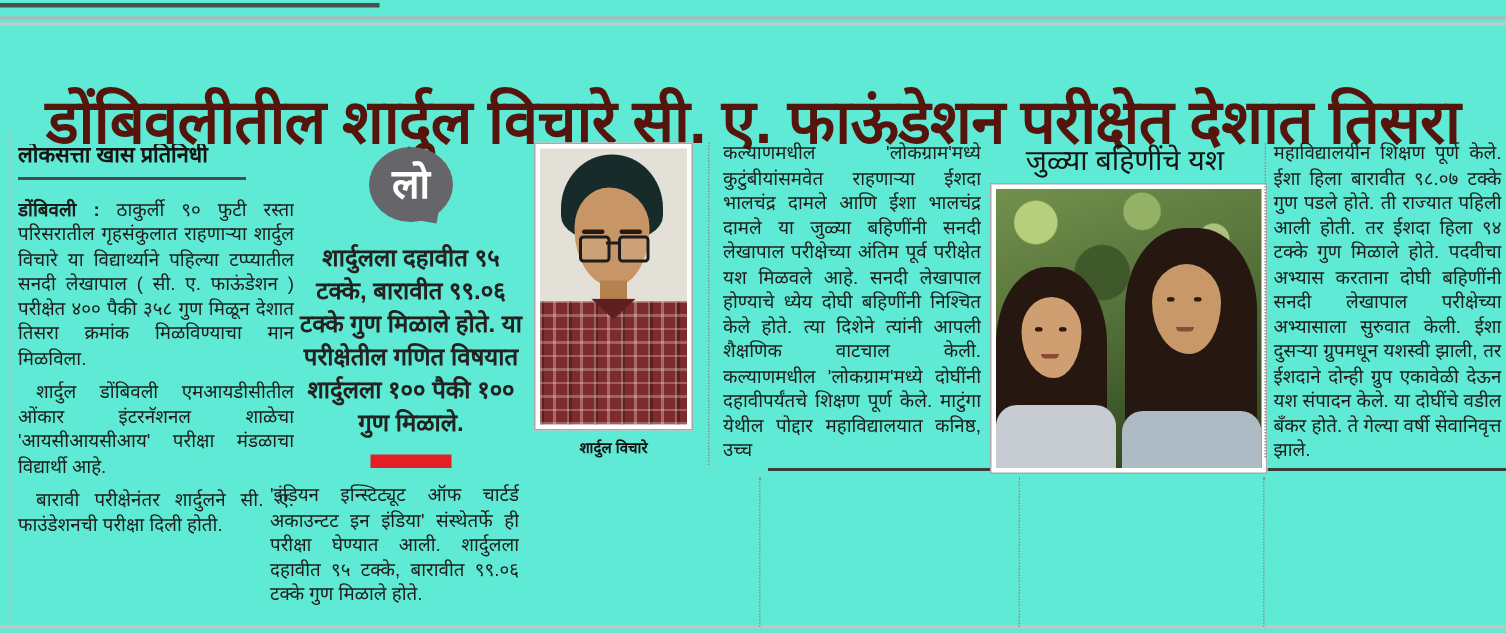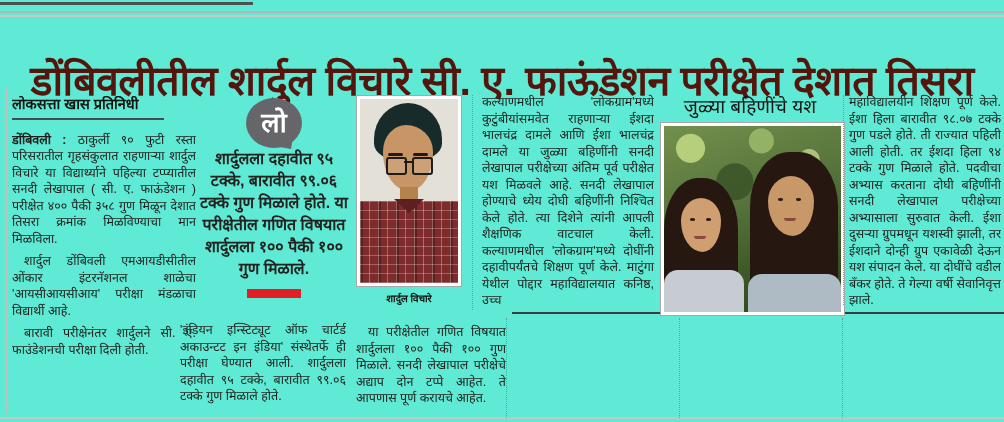--- a/index.html
+++ b/index.html
@@ -42,21 +42,21 @@
   .logo-bubble::after{
     content:"";position:absolute;left:36px;top:42px;
     border:9px solid transparent;border-top-color:#66666a;
     transform:rotate(-35deg);
   }
   .logo-glyph{
     position:absolute;left:0;top:0;width:56px;height:50px;line-height:50px;
     color:#ffffff;font-size:27px;font-weight:bold;text-align:center;
   }
   .pullquote{
-    font-size:16px;line-height:22px;font-weight:bold;
+    margin-top:14px;font-size:16px;line-height:22px;font-weight:bold;
     color:#242220;text-align:center;
   }
   .redbar{width:54px;height:9px;background:#e41e25;margin:9px auto 0 auto;}
 
   .col2b{left:180px;top:322px;width:166px;height:96px;}
 
   .photo-frame{
     position:absolute;background:#ffffff;border:1px solid #a8a8a8;padding:3px;
   }
   .boy-frame{left:356px;top:95px;width:98px;height:184px;}
@@ -186,18 +186,17 @@
       <div class="w-eye" style="left:132px;top:72px;"></div>
       <div class="w-mouth" style="left:120px;top:92px;"></div>
       <div class="w-body w2-body"></div>
     </div>
   </div>
 
   <div class="vdot" style="left:843px;top:95px;height:210px;"></div>
 
   <div class="col col5">महाविद्यालयीन शिक्षण पूर्ण केले. ईशा हिला बारावीत ९८.०७ टक्के गुण पडले होते. ती राज्यात पहिली आली होती. तर ईशदा हिला ९४ टक्के गुण मिळाले होते. पदवीचा अभ्यास करताना दोघी बहिणींनी सनदी लेखापाल परीक्षेच्या अभ्यासाला सुरुवात केली. ईशा दुसऱ्या ग्रुपमधून यशस्वी झाली, तर ईशदाने दोन्ही ग्रुप एकावेळी देऊन यश संपादन केले. या दोघींचे वडील बँकर होते. ते गेल्या वर्षी सेवानिवृत्त झाले.</div>
 
-  <div class="col b1 indent">या परीक्षेतील गणित विषयात शार्दुलला १०० पैकी १०० गुण मिळाले. सनदी लेखापाल परीक्षेचे अद्याप दोन टप्पे आहेत. ते आपणास पूर्ण करायचे आहेत.</div>
   <div class="vdot" style="left:506px;top:318px;height:100px;"></div>
   <div class="vdot" style="left:679px;top:318px;height:100px;"></div>
   <div class="vdot" style="left:842px;top:318px;height:100px;"></div>
 
 </div>
 
 </body></html>

